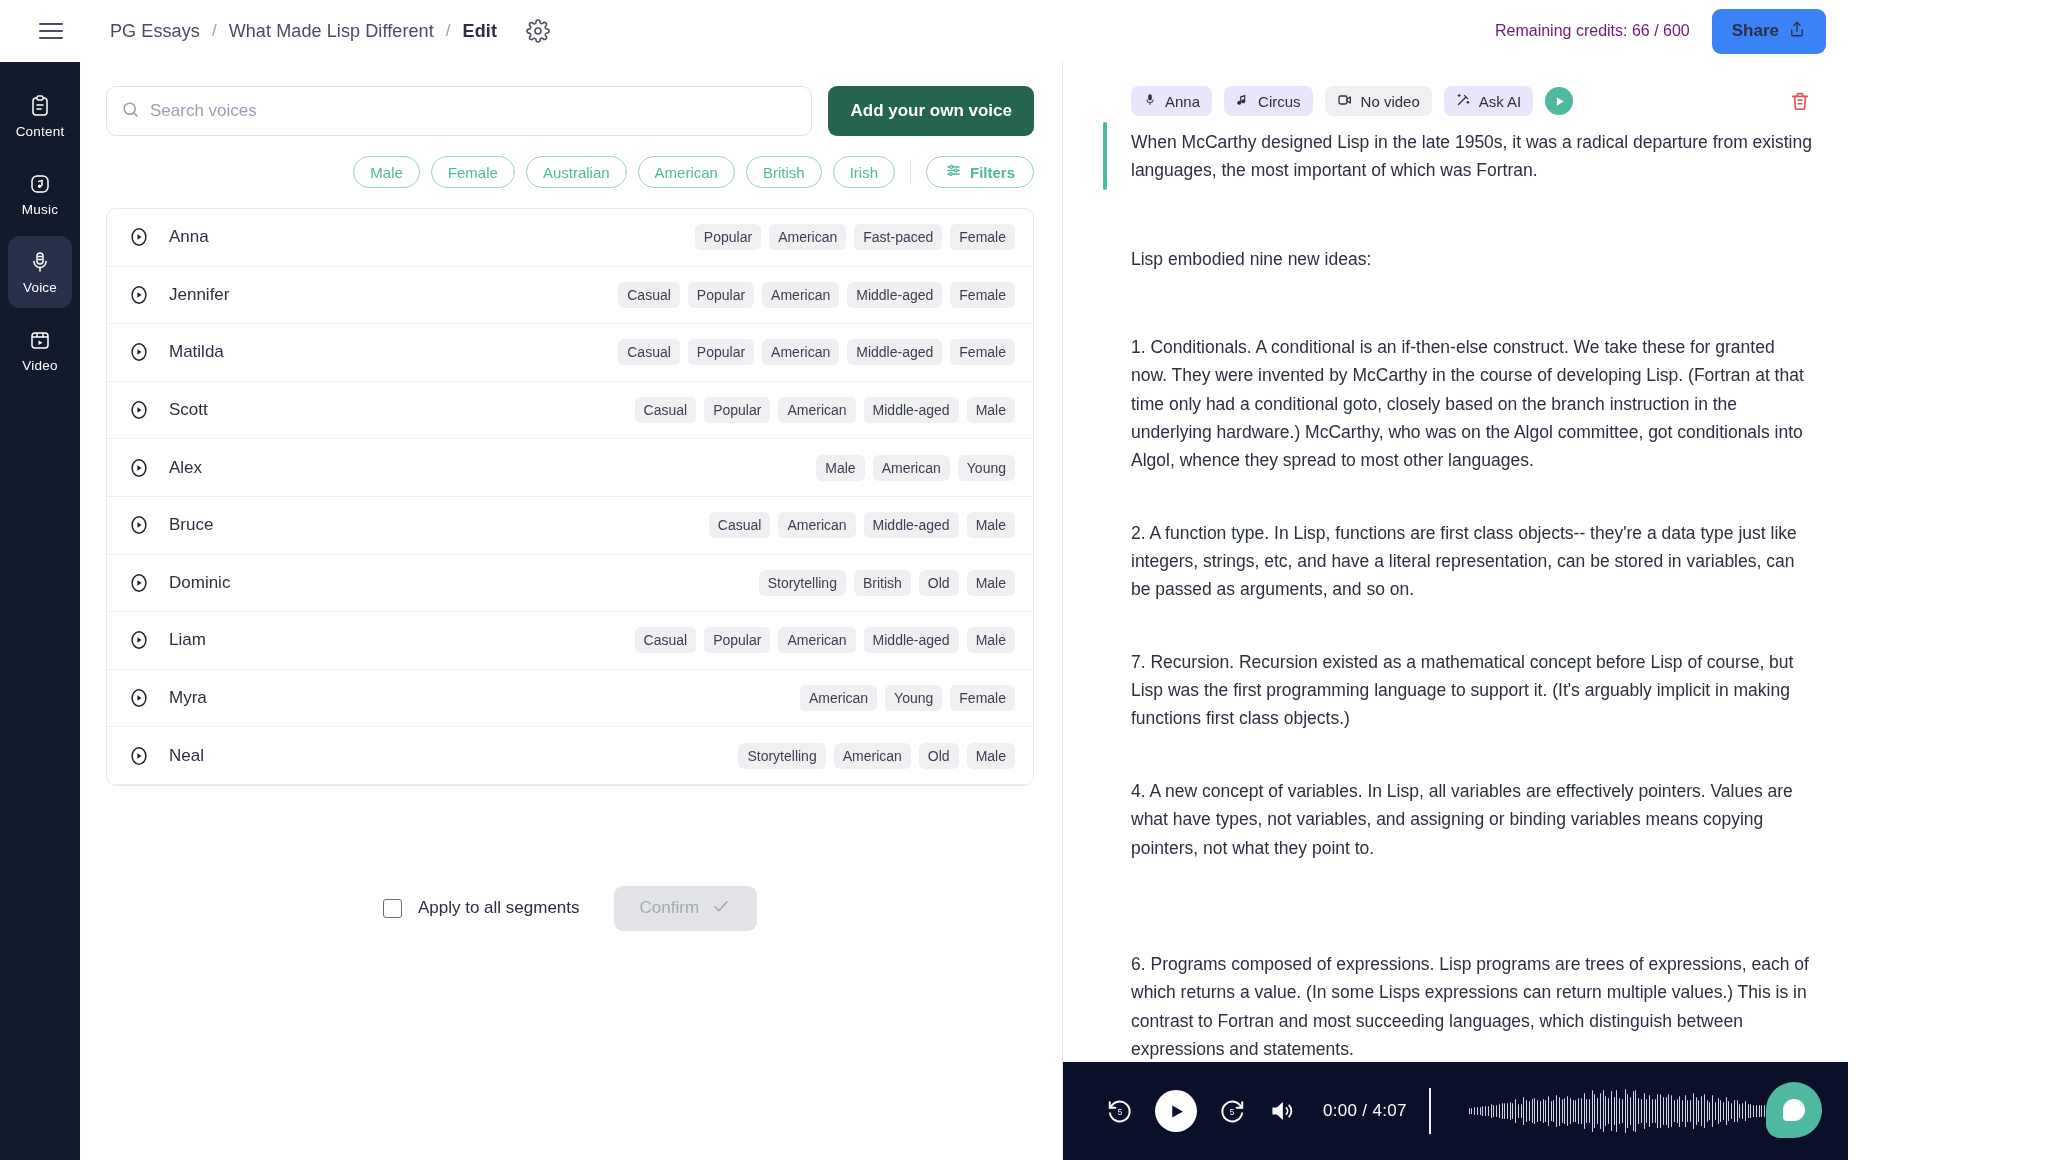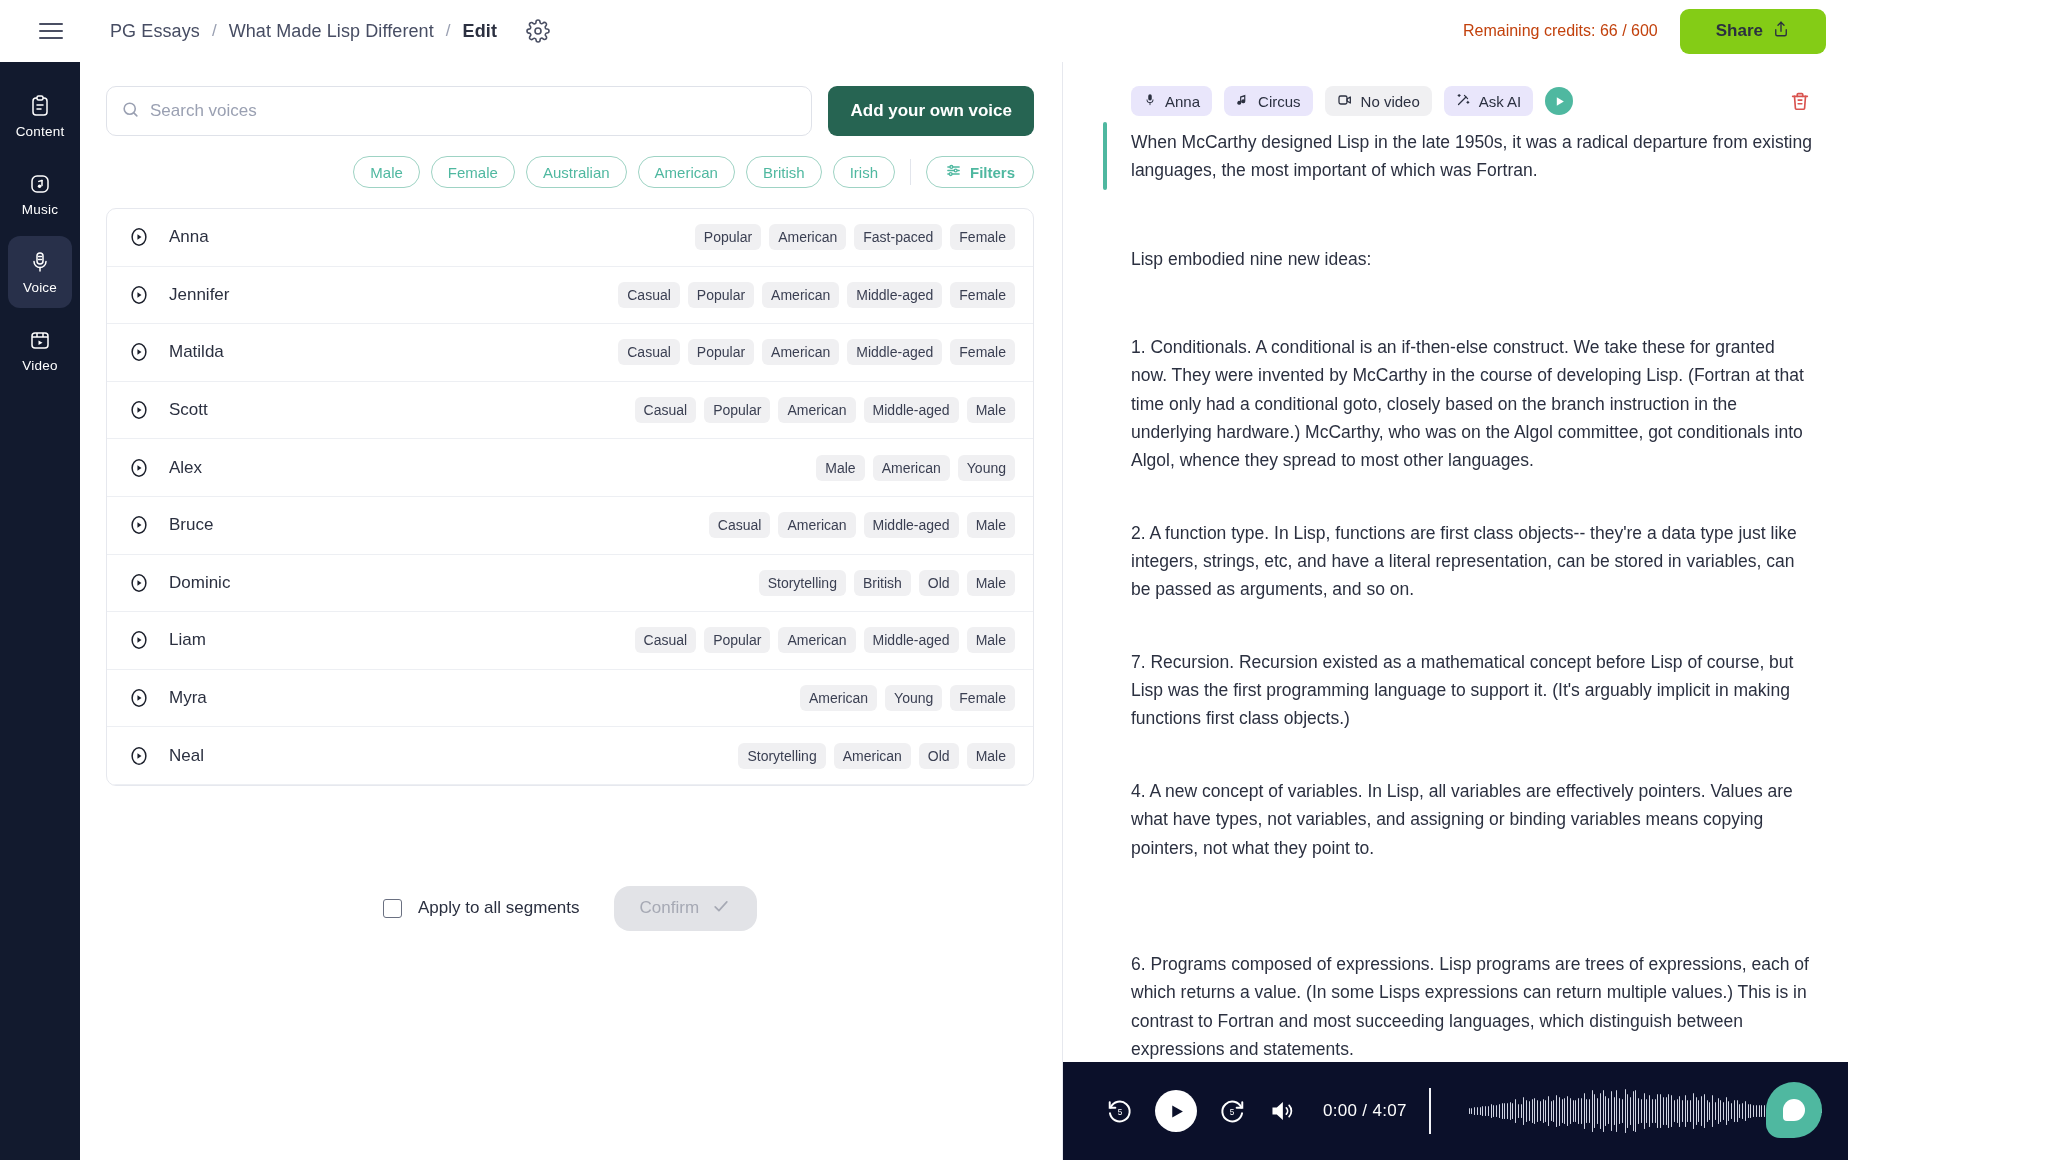--- a/index.html
+++ b/index.html
@@ -23,30 +23,30 @@
     justify-content: center; align-items: center; gap: 5px; cursor: pointer; margin-left: 16px;}
   .hamburger span { display:block; width: 24px; height: 2px; background: #4a4f63; border-radius: 2px; }
 
   .crumbs { display: flex; align-items: center; gap: 12px; margin-left: 42px; }
   .crumb { font-size: 18px; color: #474d63; white-space: nowrap; cursor: pointer; letter-spacing:.1px;}
   .crumb.active { font-weight: bold; color: #2b3040; }
   .crumb-sep { font-size: 17px; color: #9aa0b2; }
   .gear { margin-left: 16px; width: 26px; height: 26px; cursor: pointer; display:flex;align-items:center;justify-content:center;}
 
   .topbar-right { margin-left: auto; display: flex; align-items: center; gap: 22px; }
-  .credits { font-size: 16px; color: #c2410c; white-space: nowrap; }
+  .credits { font-size: 16px; color: #701a75; white-space: nowrap; }
   .btn-produce {
     background: #4fb8a0; color: #fff; border: none; border-radius: 9px;
     height: 45px; padding: 0 22px; font-size: 17px; font-weight: bold;
     display: flex; align-items: center; gap: 11px; cursor: pointer;
     font-family: "Liberation Sans", sans-serif; letter-spacing:.1px;
   }
   .btn-share {
-    background: #84cc16; color: #2b3040; border: none; border-radius: 9px;
-    height: 45px; padding: 0 36px; font-size: 17px; font-weight: bold;
+    background: #3b82f6; color: #2b3040; border: none; border-radius: 9px;
+    height: 45px; padding: 0 20px; font-size: 17px; font-weight: bold;
     display: flex; align-items: center; gap: 9px; cursor: pointer;
     font-family: "Liberation Sans", sans-serif;
   }
 
   
   .body { flex: 1; display: flex; min-height: 0; }
 
   
   .rail {
     width: 80px; min-width: 80px; background: #121a2e;
@@ -111,21 +111,21 @@
   .pager-lbl { font-size: 15px; color: #4a4f63; }
   .pager-sel { font-size: 15px; color: #2b3040; margin-left: 14px; display: flex; align-items: center; gap: 7px; cursor: pointer; }
   .pager-range { font-size: 15px; color: #2b3040; margin-left: 34px; }
   .pg-arrow { width: 38px; height: 38px; display: flex; align-items: center; justify-content: center; cursor: pointer; }
 
   .confirm-row { margin-top: 100px; display: flex; align-items: center; justify-content: center; gap: 34px; }
   .chk-wrap { display: flex; align-items: center; gap: 16px; cursor: pointer; }
   .chk { width: 19px; height: 19px; border: 1.8px solid #6a7081; border-radius: 3px; background: #fff; }
   .chk-lbl { font-size: 17px; color: #2b3040; }
   .btn-confirm {
-    background: #e2e3e7; color: #a6a9b4; border: none; border-radius: 16px;
+    background: #e2e3e7; color: #a6a9b4; border: none; border-radius: 9px;
     height: 45px; padding: 0 26px; font-size: 17px; display: flex; align-items: center; gap: 12px;
     cursor: not-allowed; font-family: "Liberation Sans", sans-serif;
   }
 
   
   .editor-wrap { flex: 1; display: flex; flex-direction: column; background: #fff; border-left: 1px solid #e6e8ee; min-width:0; }
   .editor { flex: 1; padding: 24px 34px 20px 40px; overflow: hidden; position: relative; }
   .seg-head { display: flex; align-items: center; gap: 12px; margin-left: 28px; }
   .chip {
     border-radius: 8px; height: 30px; padding: 0 12px; font-size: 15px;

